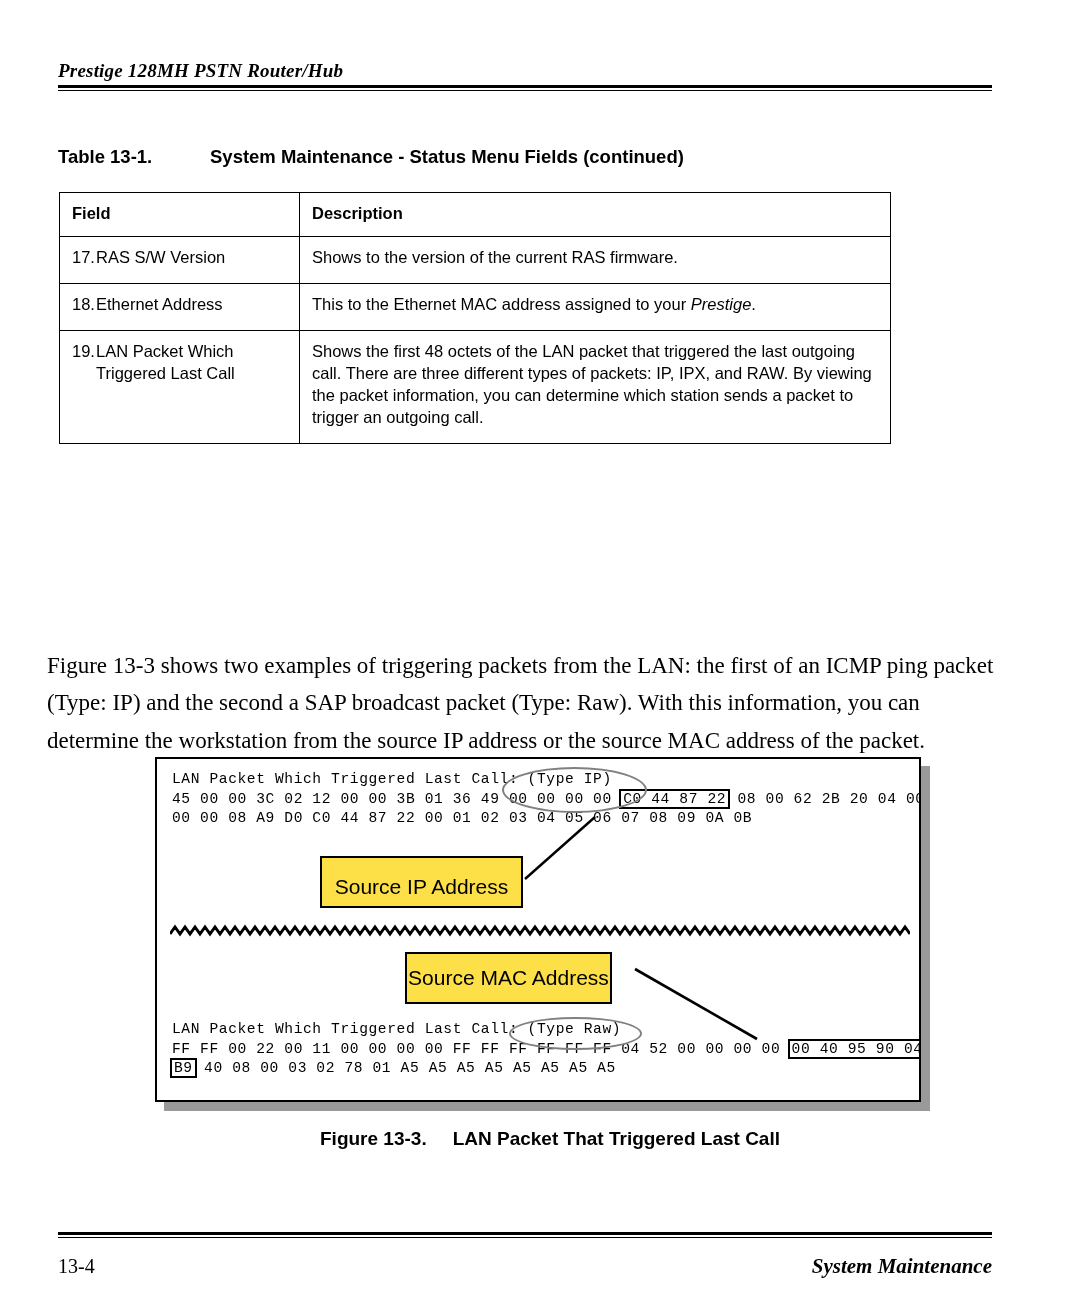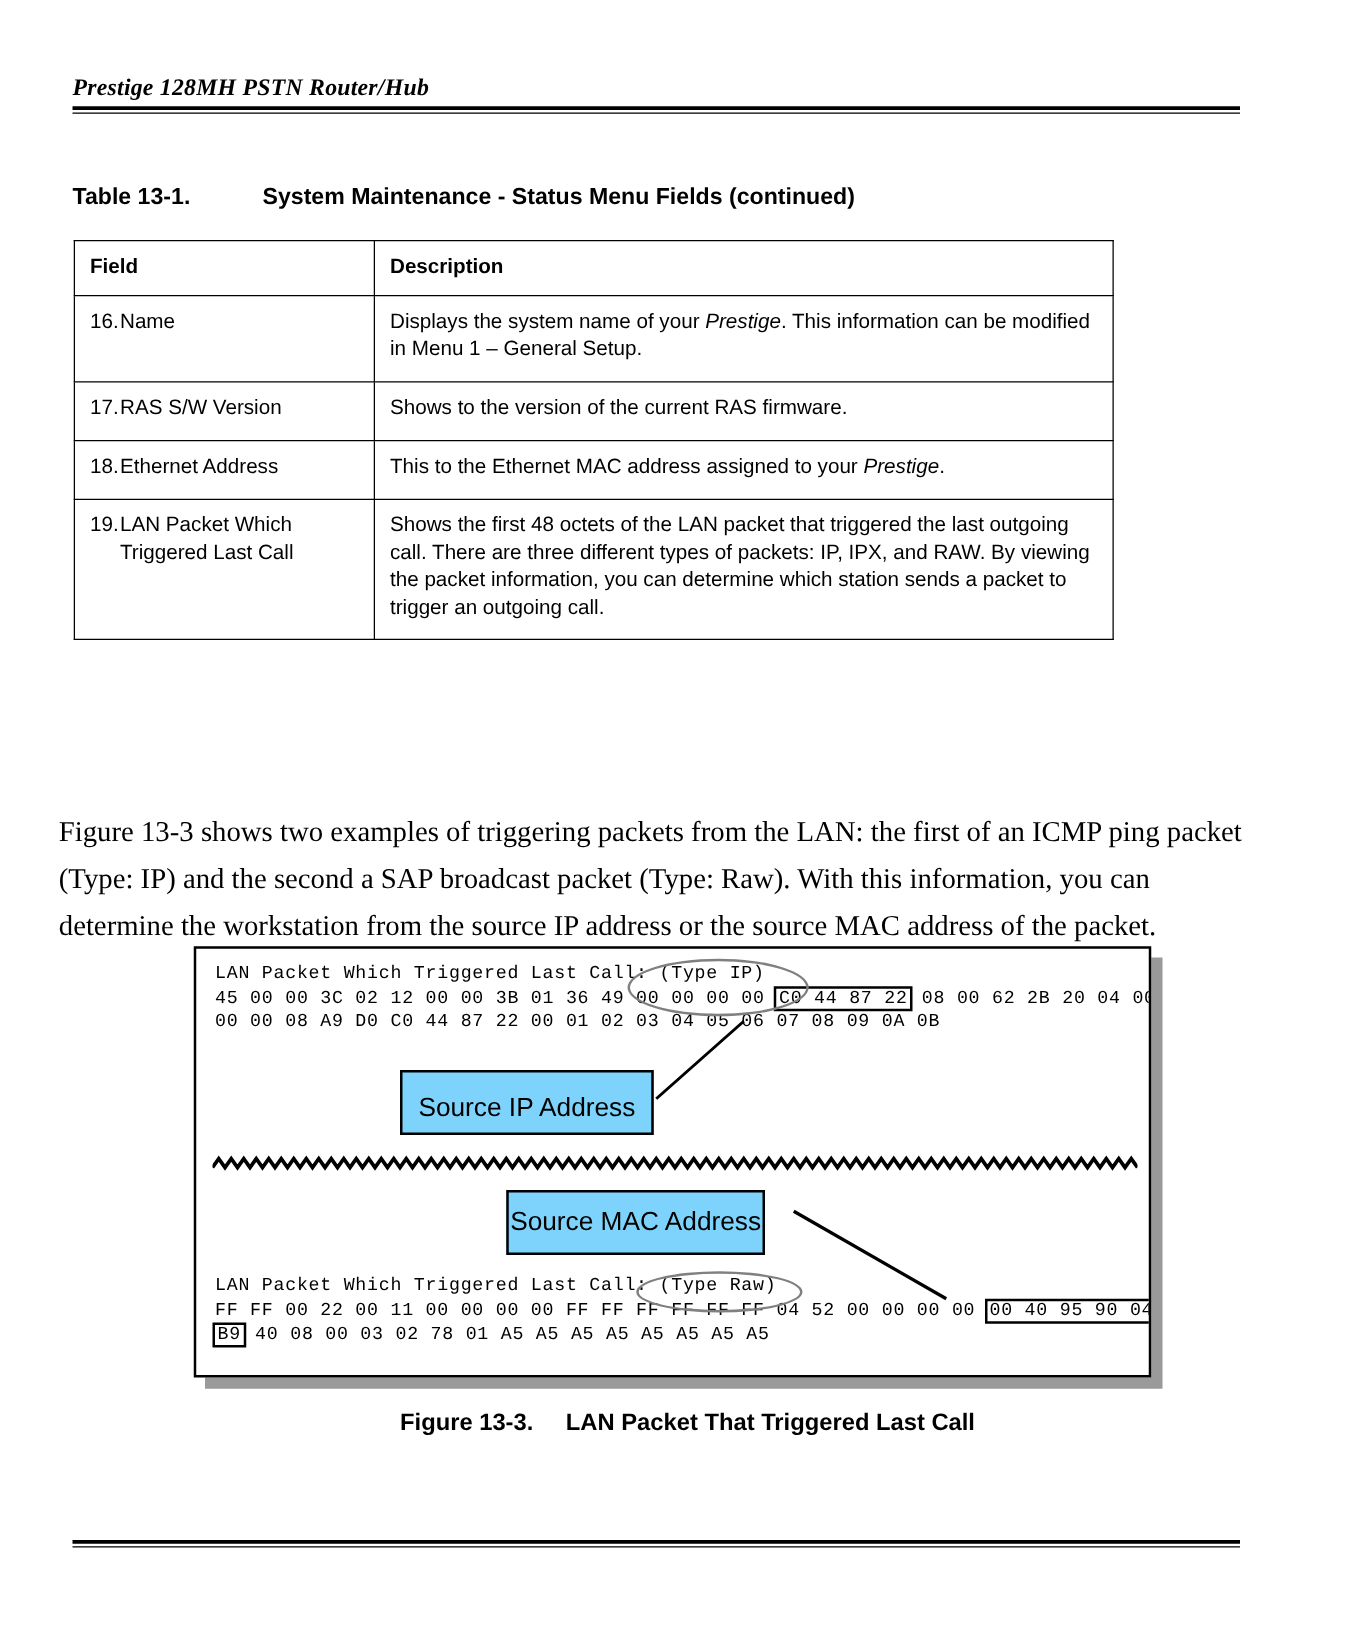--- a/index.html
+++ b/index.html
@@ -142,21 +142,21 @@
     border-radius: 50%;
     box-sizing: border-box;
   }
   .ellipse-ip  { left: 345px; top: 8px;  width: 145px; height: 46px; }
   .ellipse-raw { left: 352px; top: 258px; width: 133px; height: 33px; }
 
   
   .callout {
     position: absolute;
     border: 2.6px solid #000;
-    background: #7dd3fc;
+    background: #fde047;
     box-sizing: border-box;
     font-family: "Liberation Sans", sans-serif;
     font-size: 21px;
     display: flex;
     align-items: flex-end;
     justify-content: center;
     padding-bottom: 7px;
   }
   .callout-ip  { left: 163px; top: 97px;  width: 203px; height: 52px; }
   .callout-mac { left: 248px; top: 193px; width: 207px; height: 52px; align-items: center; padding-bottom: 0; }
@@ -230,29 +230,20 @@
 <table class="status-table">
   <thead>
     <tr>
       <th class="col-field">Field</th>
       <th>Description</th>
     </tr>
   </thead>
   <tbody>
     <tr>
       <td class="col-field fieldcell">
-        <span class="fnum">16.</span>
-        <span class="fname">Name</span>
-      </td>
-      <td>
-        <span>Displays the system name of your </span><em class="it">Prestige</em><span>. This information can be modified in Menu 1 – General Setup.</span>
-      </td>
-    </tr>
-    <tr>
-      <td class="col-field fieldcell">
         <span class="fnum">17.</span>
         <span class="fname">RAS S/W Version</span>
       </td>
       <td>
         <span>Shows to the version of the current RAS firmware.</span>
       </td>
     </tr>
     <tr>
       <td class="col-field fieldcell">
         <span class="fnum">18.</span>
@@ -314,13 +305,17 @@
 
   </div>
 </div>
 
 <div class="figure-caption">
   <span class="fig-num">Figure 13-3.</span><span>LAN Packet That Triggered Last Call</span>
 </div>
 
 <div class="page-footer">
   <div class="rule-double-bottom"></div>
+  <div class="footer-row">
+    <span class="pg">13-4</span>
+    <span class="sect">System Maintenance</span>
+  </div>
 </div>
 
 </body></html>

